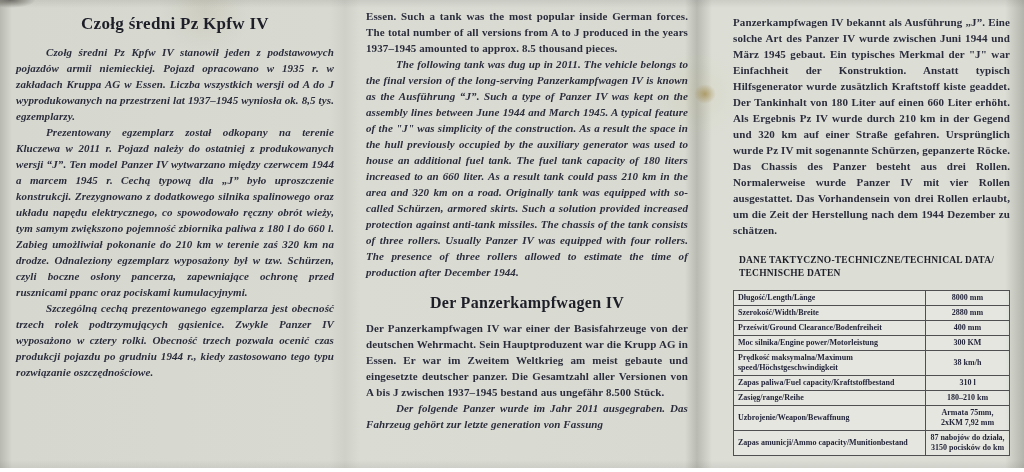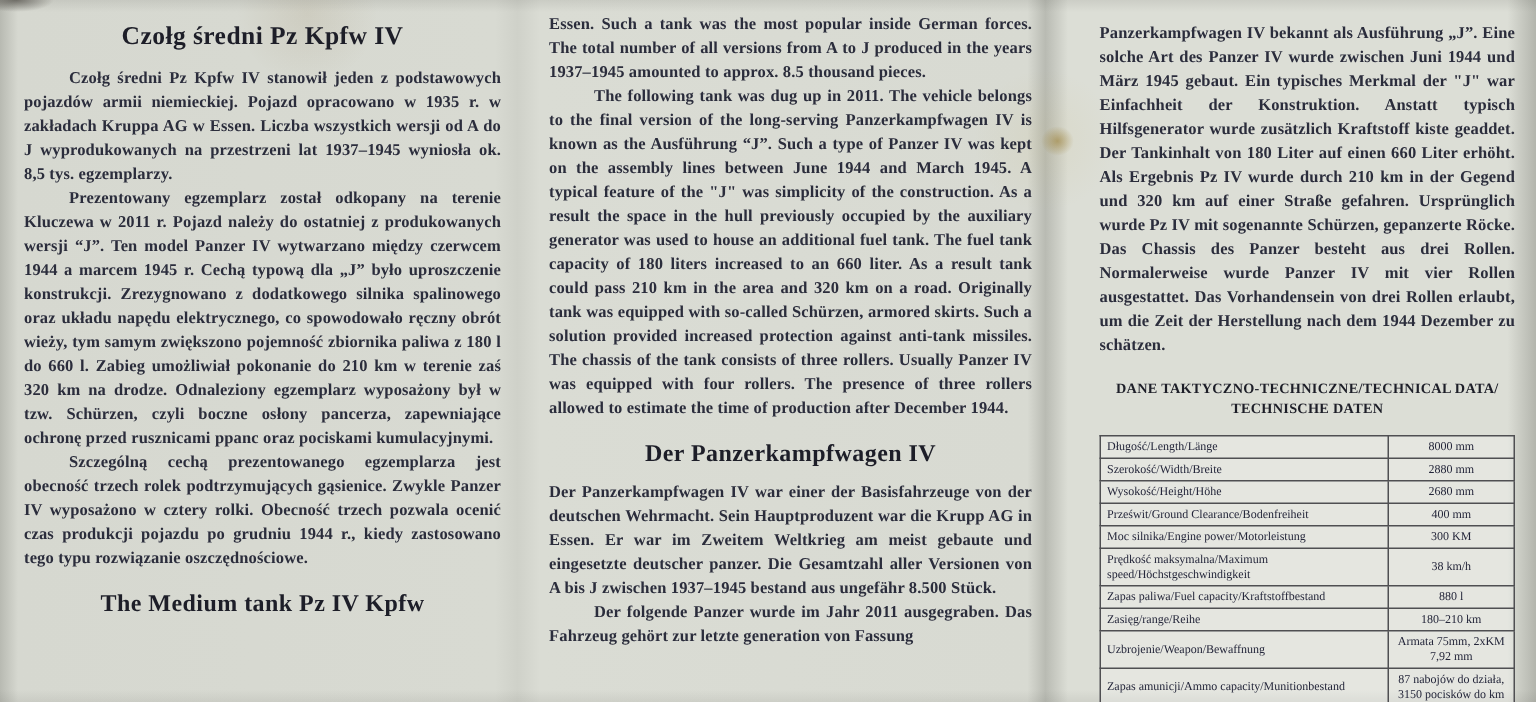--- a/index.html
+++ b/index.html
@@ -31,58 +31,57 @@
   }
   .col { position:absolute; }
   .col-1 { left:16px;  top:6px;  width:318px; }
   .col-2 { left:366px; top:8px; width:322px; }
   .col-3 { left:733px; top:14px; width:277px; }
 
   .para {
     font-size:11px; line-height:16px; font-weight:700;
     text-align:justify; color:#2b2d3c; letter-spacing:0.1px;
   }
-  .indent { text-indent:30px; }
+  .indent { text-indent:30px;font-style:italic; }
   .h1 {
     font-size:17px; font-weight:700; text-align:center; color:#1d1e28;
     margin:8px 0 10px 0; letter-spacing:0.3px;
   }
   .h2 {
     font-size:16px; font-weight:700; text-align:center; color:#1d1e28;
     margin:14px 0 8px 0; letter-spacing:0.3px;
   }
   .table-heading {
-    font-size:9.5px; font-weight:700; text-align:center; color:#1d1e28;
+    font-size:9.5px; font-weight:700; color:#1d1e28;
     margin:16px 6px 10px 6px; line-height:13px; letter-spacing:0.2px;
   }
   table.specs {
     width:276px; border-collapse:collapse; table-layout:fixed;
     background:rgba(255,255,255,0.25);
   }
   table.specs td {
     border:1px solid #4f4f52; font-size:8px; line-height:10px;
-    font-weight:400; color:#24263a; padding:2px 4px; vertical-align:middle;
+    font-weight:700; color:#24263a; padding:2px 4px; vertical-align:middle;
   }
   td.spec-label { width:192px; text-align:left; }
   td.spec-value { width:84px;  text-align:center; }
 </style>
 </head>
 <body>
 
 <div class="board">
   <div class="vignette"></div>
   <div class="corner-smudge"></div>
   <div class="stain-j"></div>
 
   <div class="col col-1">
     <div class="h1">Czołg średni Pz Kpfw IV</div>
     <div class="para indent">Czołg średni Pz Kpfw IV stanowił jeden z podstawowych pojazdów armii niemieckiej. Pojazd opracowano w 1935 r. w zakładach Kruppa AG w Essen. Liczba wszystkich wersji od A do J wyprodukowanych na przestrzeni lat 1937–1945 wyniosła ok. 8,5 tys. egzemplarzy.</div>
     <div class="para indent">Prezentowany egzemplarz został odkopany na terenie Kluczewa w 2011 r. Pojazd należy do ostatniej z produkowanych wersji “J”. Ten model Panzer IV wytwarzano między czerwcem 1944 a marcem 1945 r. Cechą typową dla „J” było uproszczenie konstrukcji. Zrezygnowano z dodatkowego silnika spalinowego oraz układu napędu elektrycznego, co spowodowało ręczny obrót wieży, tym samym zwiększono pojemność zbiornika paliwa z 180 l do 660 l. Zabieg umożliwiał pokonanie do 210 km w terenie zaś 320 km na drodze. Odnaleziony egzemplarz wyposażony był w tzw. Schürzen, czyli boczne osłony pancerza, zapewniające ochronę przed rusznicami ppanc oraz pociskami kumulacyjnymi.</div>
     <div class="para indent">Szczególną cechą prezentowanego egzemplarza jest obecność trzech rolek podtrzymujących gąsienice. Zwykle Panzer IV wyposażono w cztery rolki. Obecność trzech pozwala ocenić czas produkcji pojazdu po grudniu 1944 r., kiedy zastosowano tego typu rozwiązanie oszczędnościowe.</div>
-    <div class="h2">The Medium tank Pz IV Kpfw</div>
   </div>
 
   <div class="col col-2">
     <div class="para">Essen. Such a tank was the most popular inside German forces. The total number of all versions from A to J produced in the years 1937–1945 amounted to approx. 8.5 thousand pieces.</div>
     <div class="para indent">The following tank was dug up in 2011. The vehicle belongs to the final version of the long-serving Panzerkampfwagen IV is known as the Ausführung “J”. Such a type of Panzer IV was kept on the assembly lines between June 1944 and March 1945. A typical feature of the "J" was simplicity of the construction. As a result the space in the hull previously occupied by the auxiliary generator was used to house an additional fuel tank. The fuel tank capacity of 180 liters increased to an 660 liter. As a result tank could pass 210 km in the area and 320 km on a road. Originally tank was equipped with so-called Schürzen, armored skirts. Such a solution provided increased protection against anti-tank missiles. The chassis of the tank consists of three rollers. Usually Panzer IV was equipped with four rollers. The presence of three rollers allowed to estimate the time of production after December 1944.</div>
     <div class="h2">Der Panzerkampfwagen IV</div>
     <div class="para">Der Panzerkampfwagen IV war einer der Basisfahrzeuge von der deutschen Wehrmacht. Sein Hauptproduzent war die Krupp AG in Essen. Er war im Zweitem Weltkrieg am meist gebaute und eingesetzte deutscher panzer. Die Gesamtzahl aller Versionen von A bis J zwischen 1937–1945 bestand aus ungefähr 8.500 Stück.</div>
     <div class="para indent">Der folgende Panzer wurde im Jahr 2011 ausgegraben. Das Fahrzeug gehört zur letzte generation von Fassung</div>
   </div>
 
@@ -93,38 +92,34 @@
       <tbody>
         <tr>
           <td class="spec-label">Długość/Length/Länge</td>
           <td class="spec-value">8000 mm</td>
         </tr>
         <tr>
           <td class="spec-label">Szerokość/Width/Breite</td>
           <td class="spec-value">2880 mm</td>
         </tr>
         <tr>
-          <td class="spec-label">Wysokość/Height/Höhe</td>
-          <td class="spec-value">2680 mm</td>
-        </tr>
-        <tr>
           <td class="spec-label">Prześwit/Ground Clearance/Bodenfreiheit</td>
           <td class="spec-value">400 mm</td>
         </tr>
         <tr>
           <td class="spec-label">Moc silnika/Engine power/Motorleistung</td>
           <td class="spec-value">300 KM</td>
         </tr>
         <tr>
           <td class="spec-label">Prędkość maksymalna/Maximum speed/Höchstgeschwindigkeit</td>
           <td class="spec-value">38 km/h</td>
         </tr>
         <tr>
           <td class="spec-label">Zapas paliwa/Fuel capacity/Kraftstoffbestand</td>
-          <td class="spec-value">880 l</td>
+          <td class="spec-value">310 l</td>
         </tr>
         <tr>
           <td class="spec-label">Zasięg/range/Reihe</td>
           <td class="spec-value">180–210 km</td>
         </tr>
         <tr>
           <td class="spec-label">Uzbrojenie/Weapon/Bewaffnung</td>
           <td class="spec-value">Armata 75mm, 2xKM 7,92 mm</td>
         </tr>
         <tr>

